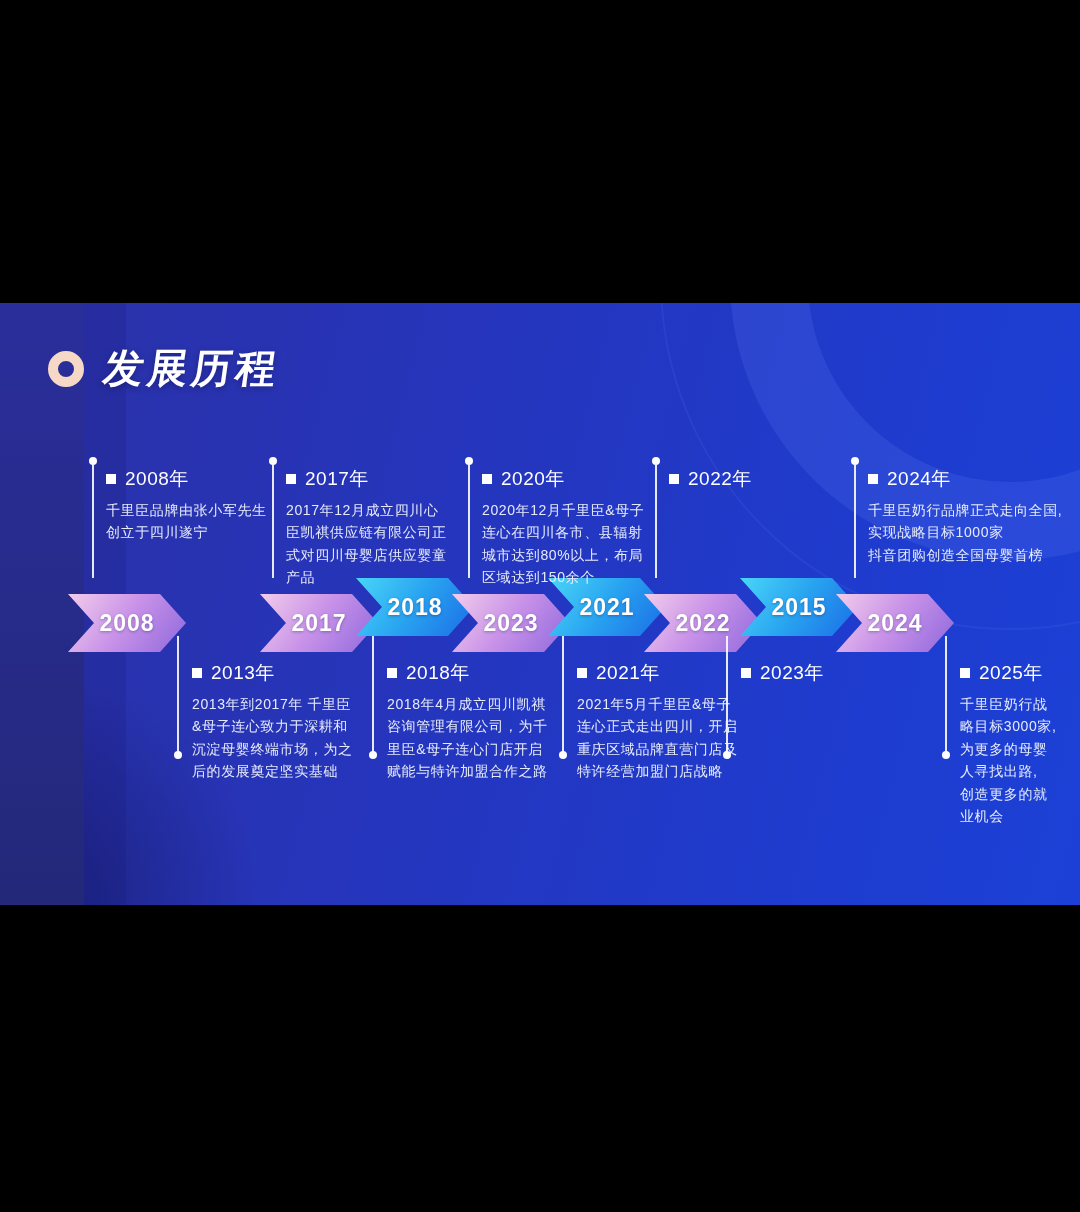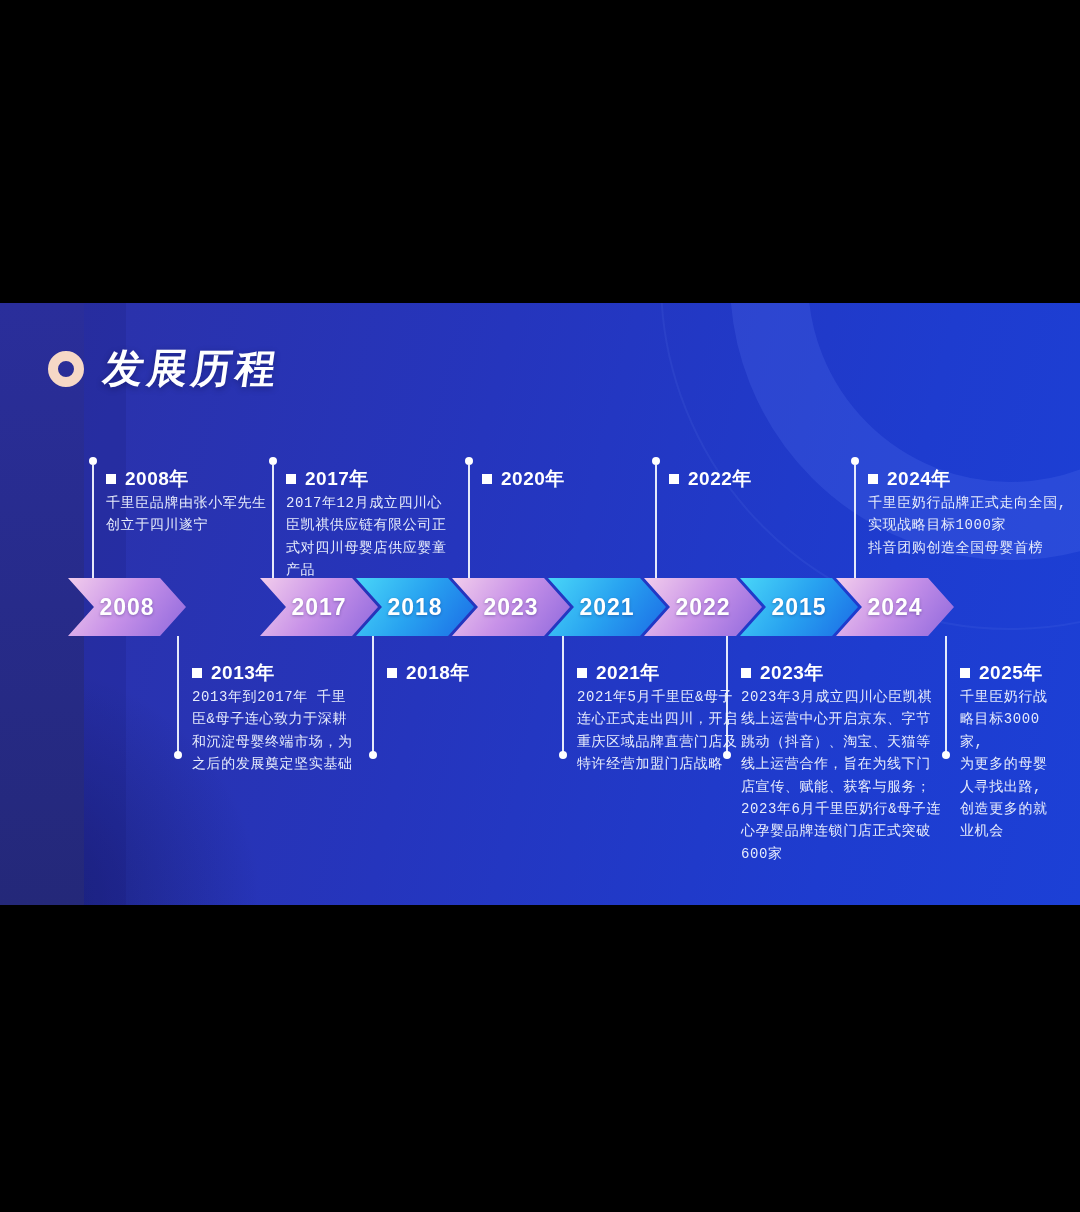--- a/index.html
+++ b/index.html
@@ -46,38 +46,38 @@
   
   .arrow{
     position:absolute;top:275px;width:118px;height:58px;
     clip-path:polygon(0 0,78% 0,100% 50%,78% 100%,0 100%,22% 50%);
     display:flex;align-items:center;justify-content:center;
   }
   .arrow .year{
     color:#fff;font-weight:bold;font-size:23px;letter-spacing:1px;
     text-shadow:0 1px 3px rgba(20,20,80,0.35);
   }
-  .arrow.pink{background:linear-gradient(125deg,#f2cdec 0%,#c892e8 48%,#8f68dd 100%);}
+  .arrow.pink{background:linear-gradient(125deg,#f2cdec 0%,#c892e8 48%,#8f68dd 100%);margin-top:16px;}
   .arrow.blue{background:linear-gradient(125deg,#49d6f8 0%,#28a2f0 50%,#1b6ce6 100%);}
   
   .event{position:absolute;}
   .event .vline{position:absolute;left:-0.75px;width:1.5px;background:rgba(245,248,255,0.92);}
   .event .dot{position:absolute;left:-4px;width:8px;height:8px;border-radius:50%;background:#fff;}
   .event.top .vline{top:4px;height:113px;}
   .event.top .dot{top:-4px;}
   .event.top .content{position:absolute;left:13px;top:5px;}
   .event.bottom .vline{top:0;height:119px;}
   .event.bottom .dot{top:115px;}
   .event.bottom .content{position:absolute;left:14px;top:24px;}
   .ev-title{display:flex;align-items:center;gap:9px;}
   .sq{width:10px;height:10px;background:#fff;flex:0 0 auto;}
-  .ev-year{color:#fff;font-weight:bold;font-size:19px;letter-spacing:0.5px;}
+  .ev-year{color:#fff;font-weight:normal;font-size:19px;letter-spacing:0.5px;}
   .ev-body{
-    color:#e6ebfb;font-size:14px;line-height:1.6;
-    letter-spacing:0.6px;white-space:pre-line;font-family:Liberation Mono, monospace;
+    margin-top:7px;color:#e6ebfb;font-size:14px;line-height:1.6;
+    letter-spacing:0.6px;white-space:pre-line;
   }
 </style>
 </head>
 <body>
 
 <div class="slide">
   <div class="band-left"></div>
   <div class="band-left2"></div>
   <div class="big-ring"></div>
   <div class="big-ring2"></div>
@@ -135,20 +135,21 @@
     </div>
   </div>
   <div class="event top" style="left:469px;top:158px">
     <i class="dot"></i>
       <i class="vline"></i>
     <div class="content" style="width:165px">
       <div class="ev-title">
           <span class="sq"></span>
           <span class="ev-year">2020年</span>
         </div>
+      <div class="ev-body">2020年12月千里臣&amp;母子连心在四川各市、县辐射城市达到80%以上，布局区域达到150余个</div>
     </div>
   </div>
   <div class="event top" style="left:656px;top:158px">
     <i class="dot"></i>
       <i class="vline"></i>
     <div class="content" style="width:198px">
       <div class="ev-title">
           <span class="sq"></span>
           <span class="ev-year">2022年</span>
         </div>
@@ -180,20 +181,21 @@
     </div>
   </div>
   <div class="event bottom" style="left:373px;top:333px">
     <i class="vline"></i>
       <i class="dot"></i>
     <div class="content" style="width:170px">
       <div class="ev-title">
           <span class="sq"></span>
           <span class="ev-year">2018年</span>
         </div>
+      <div class="ev-body">2018年4月成立四川凯祺咨询管理有限公司，为千里臣&amp;母子连心门店开启赋能与特许加盟合作之路</div>
     </div>
   </div>
   <div class="event bottom" style="left:563px;top:333px">
     <i class="vline"></i>
       <i class="dot"></i>
     <div class="content" style="width:165px">
       <div class="ev-title">
           <span class="sq"></span>
           <span class="ev-year">2021年</span>
         </div>
@@ -201,22 +203,20 @@
     </div>
   </div>
   <div class="event bottom" style="left:727px;top:333px">
     <i class="vline"></i>
       <i class="dot"></i>
     <div class="content" style="width:203px">
       <div class="ev-title">
           <span class="sq"></span>
           <span class="ev-year">2023年</span>
         </div>
-      <div class="ev-body">2023年3月成立四川心臣凯祺线上运营中心开启京东、字节跳动（抖音）、淘宝、天猫等线上运营合作，旨在为线下门店宣传、赋能、获客与服务；
-2023年6月千里臣奶行&amp;母子连心孕婴品牌连锁门店正式突破600家</div>
     </div>
   </div>
   <div class="event bottom" style="left:946px;top:333px">
     <i class="vline"></i>
       <i class="dot"></i>
     <div class="content" style="width:100px">
       <div class="ev-title">
           <span class="sq"></span>
           <span class="ev-year">2025年</span>
         </div>

